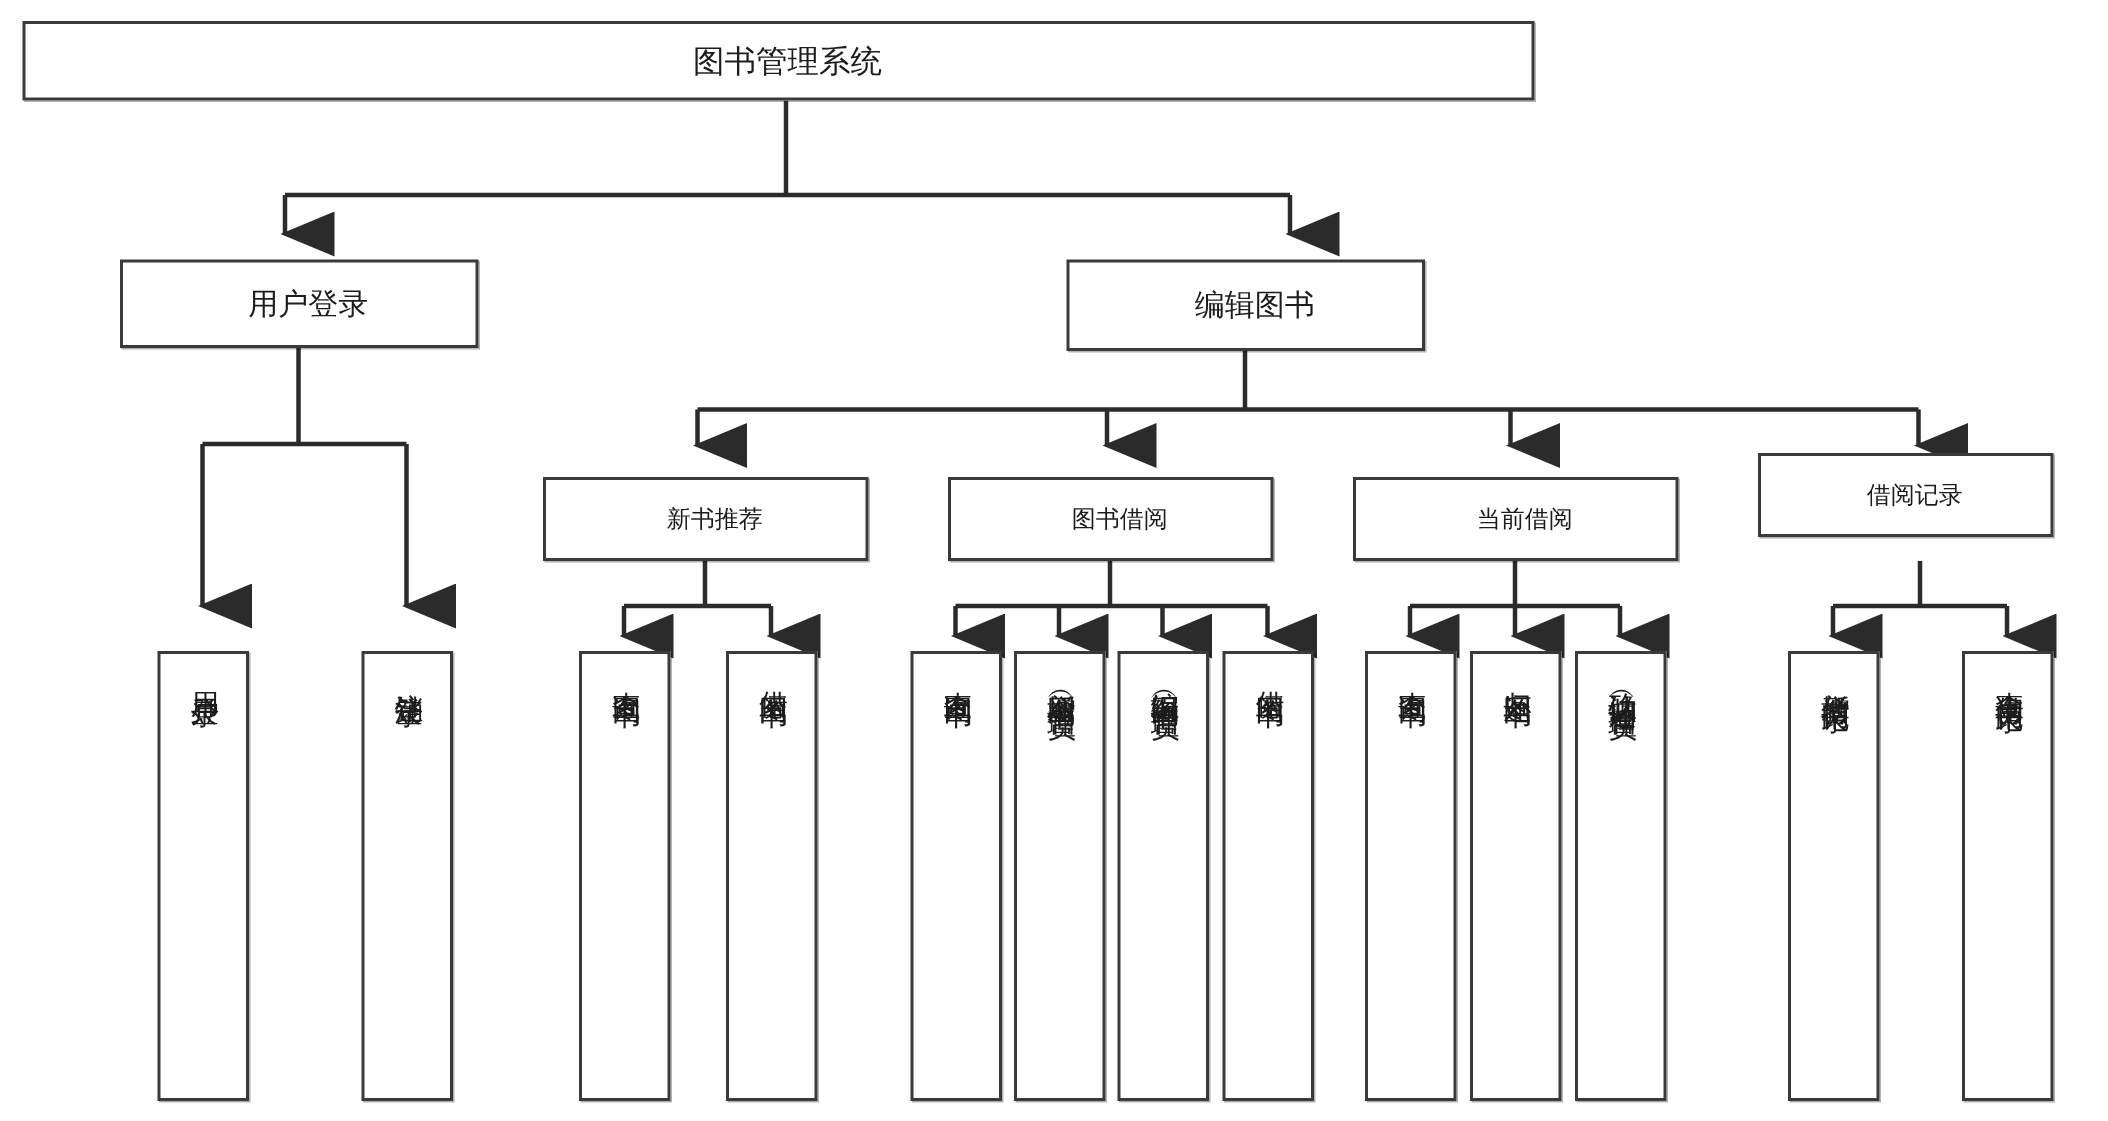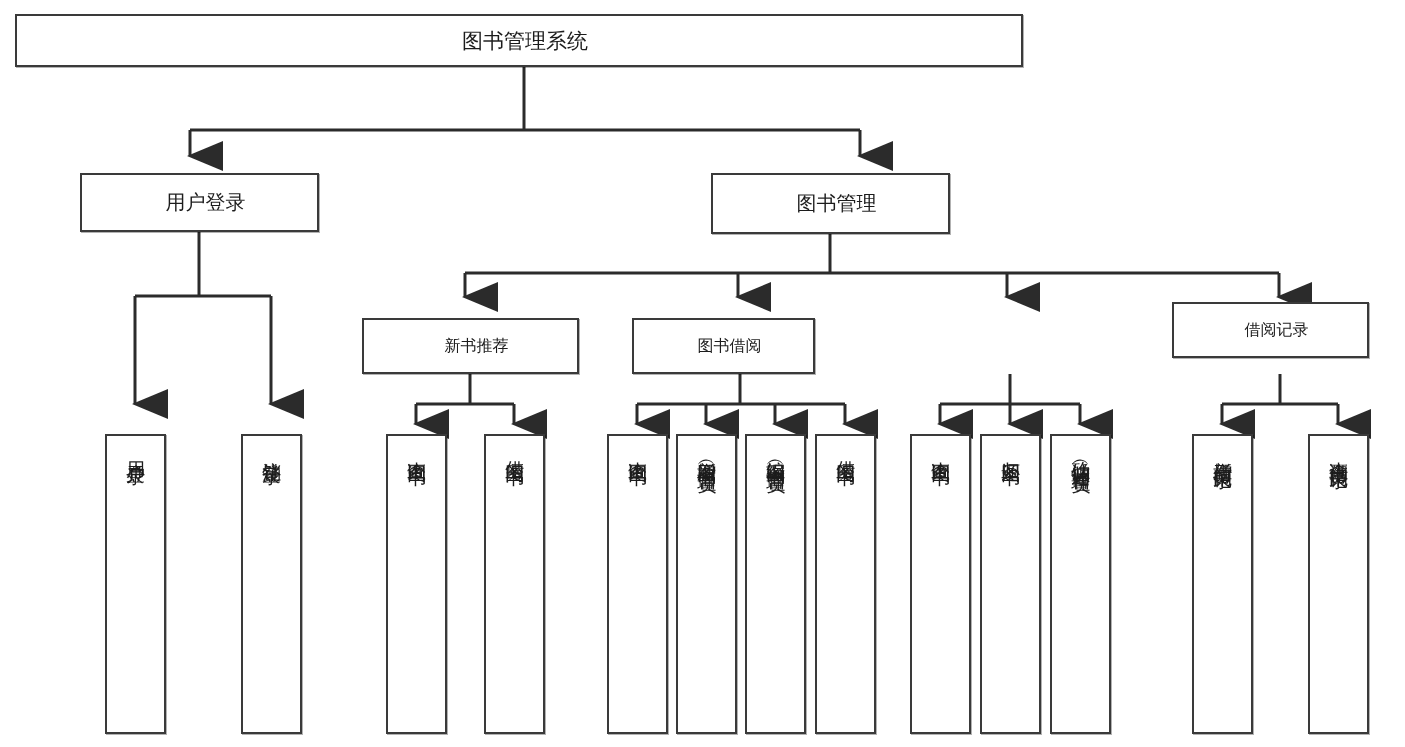--- a/index.html
+++ b/index.html
@@ -126,28 +126,31 @@
   </svg>
 
   <div class="node root" style="left:15px; top:14px; width:1008px; height:53px;">
     <span>图书管理系统</span>
   </div>
 
   <div class="node level2" style="left:80px; top:173px; width:239px; height:59px;">
     <span>用户登录</span>
   </div>
   <div class="node level2" style="left:711px; top:173px; width:239px; height:61px;">
-    <span>图书管理</span>
+    <span>编辑图书</span>
   </div>
 
   <div class="node level3" style="left:362px; top:318px; width:217px; height:56px;">
     <span>新书推荐</span>
   </div>
-  <div class="node level3" style="left:632px; top:318px; width:183px; height:56px;">
+  <div class="node level3" style="left:632px; top:318px; width:217px; height:56px;">
     <span>图书借阅</span>
+  </div>
+  <div class="node level3" style="left:902px; top:318px; width:217px; height:56px;">
+    <span>当前借阅</span>
   </div>
   <div class="node level3" style="left:1172px; top:302px; width:197px; height:56px;">
     <span>借阅记录</span>
   </div>
 
   <div class="node leaf" style="left:105px; top:434px; width:61px; height:300px;">
     <span class="vtext">用户登录</span>
   </div>
   <div class="node leaf" style="left:241px; top:434px; width:61px; height:300px;">
     <span class="vtext">注销登录</span>

